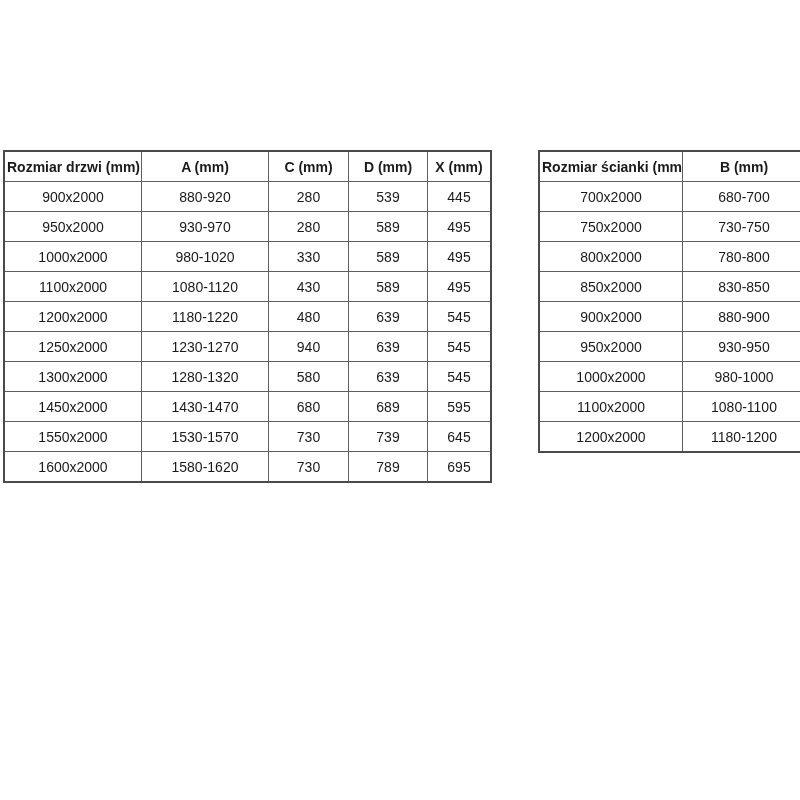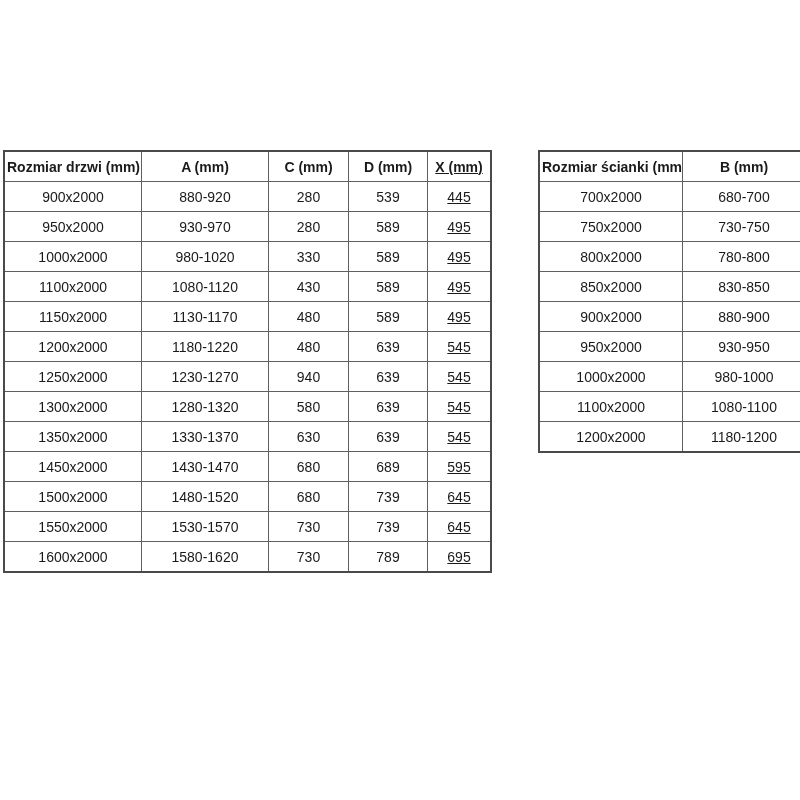--- a/index.html
+++ b/index.html
@@ -32,21 +32,21 @@
     color: #1a1a1a;
     white-space: nowrap;
     overflow: hidden;
   }
   th { font-weight: bold; }
   #doors-table { left: 3px; width: 469px; }
   #doors-table th:nth-child(1), #doors-table td:nth-child(1) { width: 132px; }
   #doors-table th:nth-child(2), #doors-table td:nth-child(2) { width: 122px; text-align: center; }
   #doors-table th:nth-child(3), #doors-table td:nth-child(3) { width: 75px; }
   #doors-table th:nth-child(4), #doors-table td:nth-child(4) { width: 74px; }
-  #doors-table th:nth-child(5), #doors-table td:nth-child(5) { width: 58px; text-decoration: underline; }
+  #doors-table th:nth-child(5), #doors-table td:nth-child(5) { width: 58px; }
   #wall-table { left: 538px; width: 260px; }
   #wall-table th:nth-child(1), #wall-table td:nth-child(1) { width: 138px; }
   #wall-table th:nth-child(2), #wall-table td:nth-child(2) { width: 118px; }
 </style>
 </head>
 <body>
 
 <div class="page">
   <table id="doors-table">
       <thead>
@@ -81,27 +81,20 @@
           <td>495</td>
         </tr>
         <tr>
           <td>1100x2000</td>
           <td>1080-1120</td>
           <td>430</td>
           <td>589</td>
           <td>495</td>
         </tr>
         <tr>
-          <td>1150x2000</td>
-          <td>1130-1170</td>
-          <td>480</td>
-          <td>589</td>
-          <td>495</td>
-        </tr>
-        <tr>
           <td>1200x2000</td>
           <td>1180-1220</td>
           <td>480</td>
           <td>639</td>
           <td>545</td>
         </tr>
         <tr>
           <td>1250x2000</td>
           <td>1230-1270</td>
           <td>940</td>
@@ -109,39 +102,25 @@
           <td>545</td>
         </tr>
         <tr>
           <td>1300x2000</td>
           <td>1280-1320</td>
           <td>580</td>
           <td>639</td>
           <td>545</td>
         </tr>
         <tr>
-          <td>1350x2000</td>
-          <td>1330-1370</td>
-          <td>630</td>
-          <td>639</td>
-          <td>545</td>
-        </tr>
-        <tr>
           <td>1450x2000</td>
           <td>1430-1470</td>
           <td>680</td>
           <td>689</td>
           <td>595</td>
-        </tr>
-        <tr>
-          <td>1500x2000</td>
-          <td>1480-1520</td>
-          <td>680</td>
-          <td>739</td>
-          <td>645</td>
         </tr>
         <tr>
           <td>1550x2000</td>
           <td>1530-1570</td>
           <td>730</td>
           <td>739</td>
           <td>645</td>
         </tr>
         <tr>
           <td>1600x2000</td>

